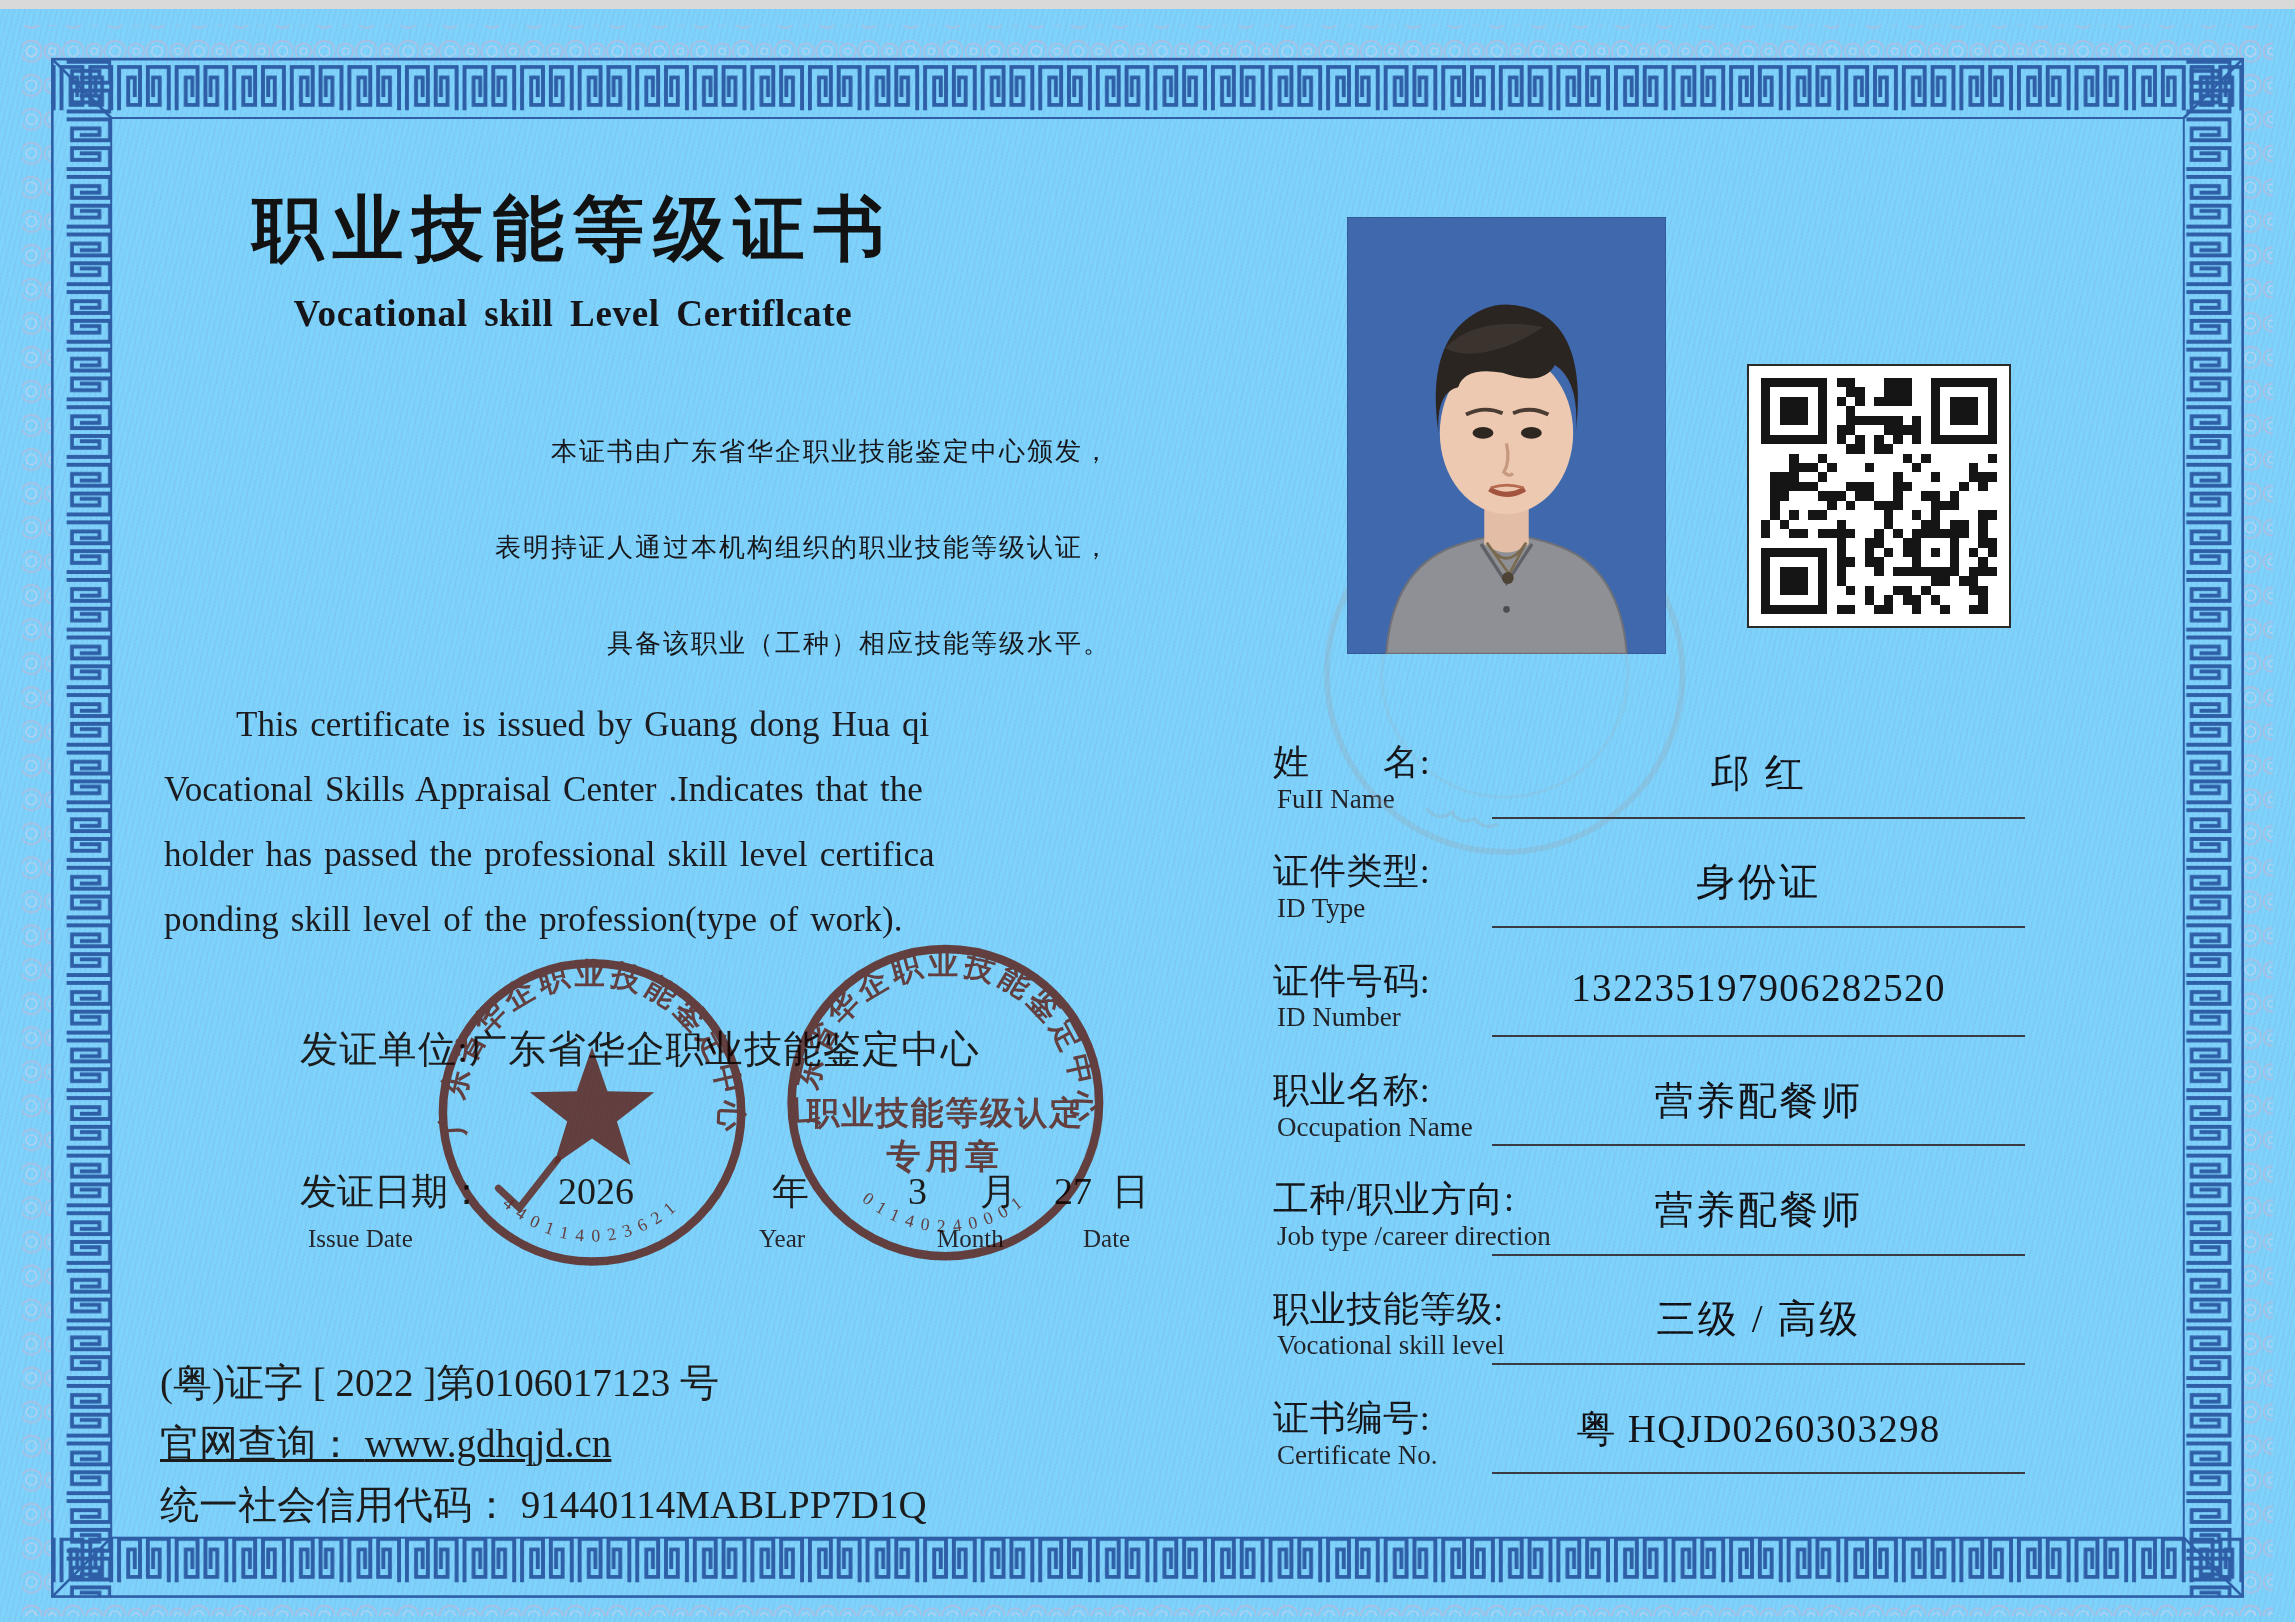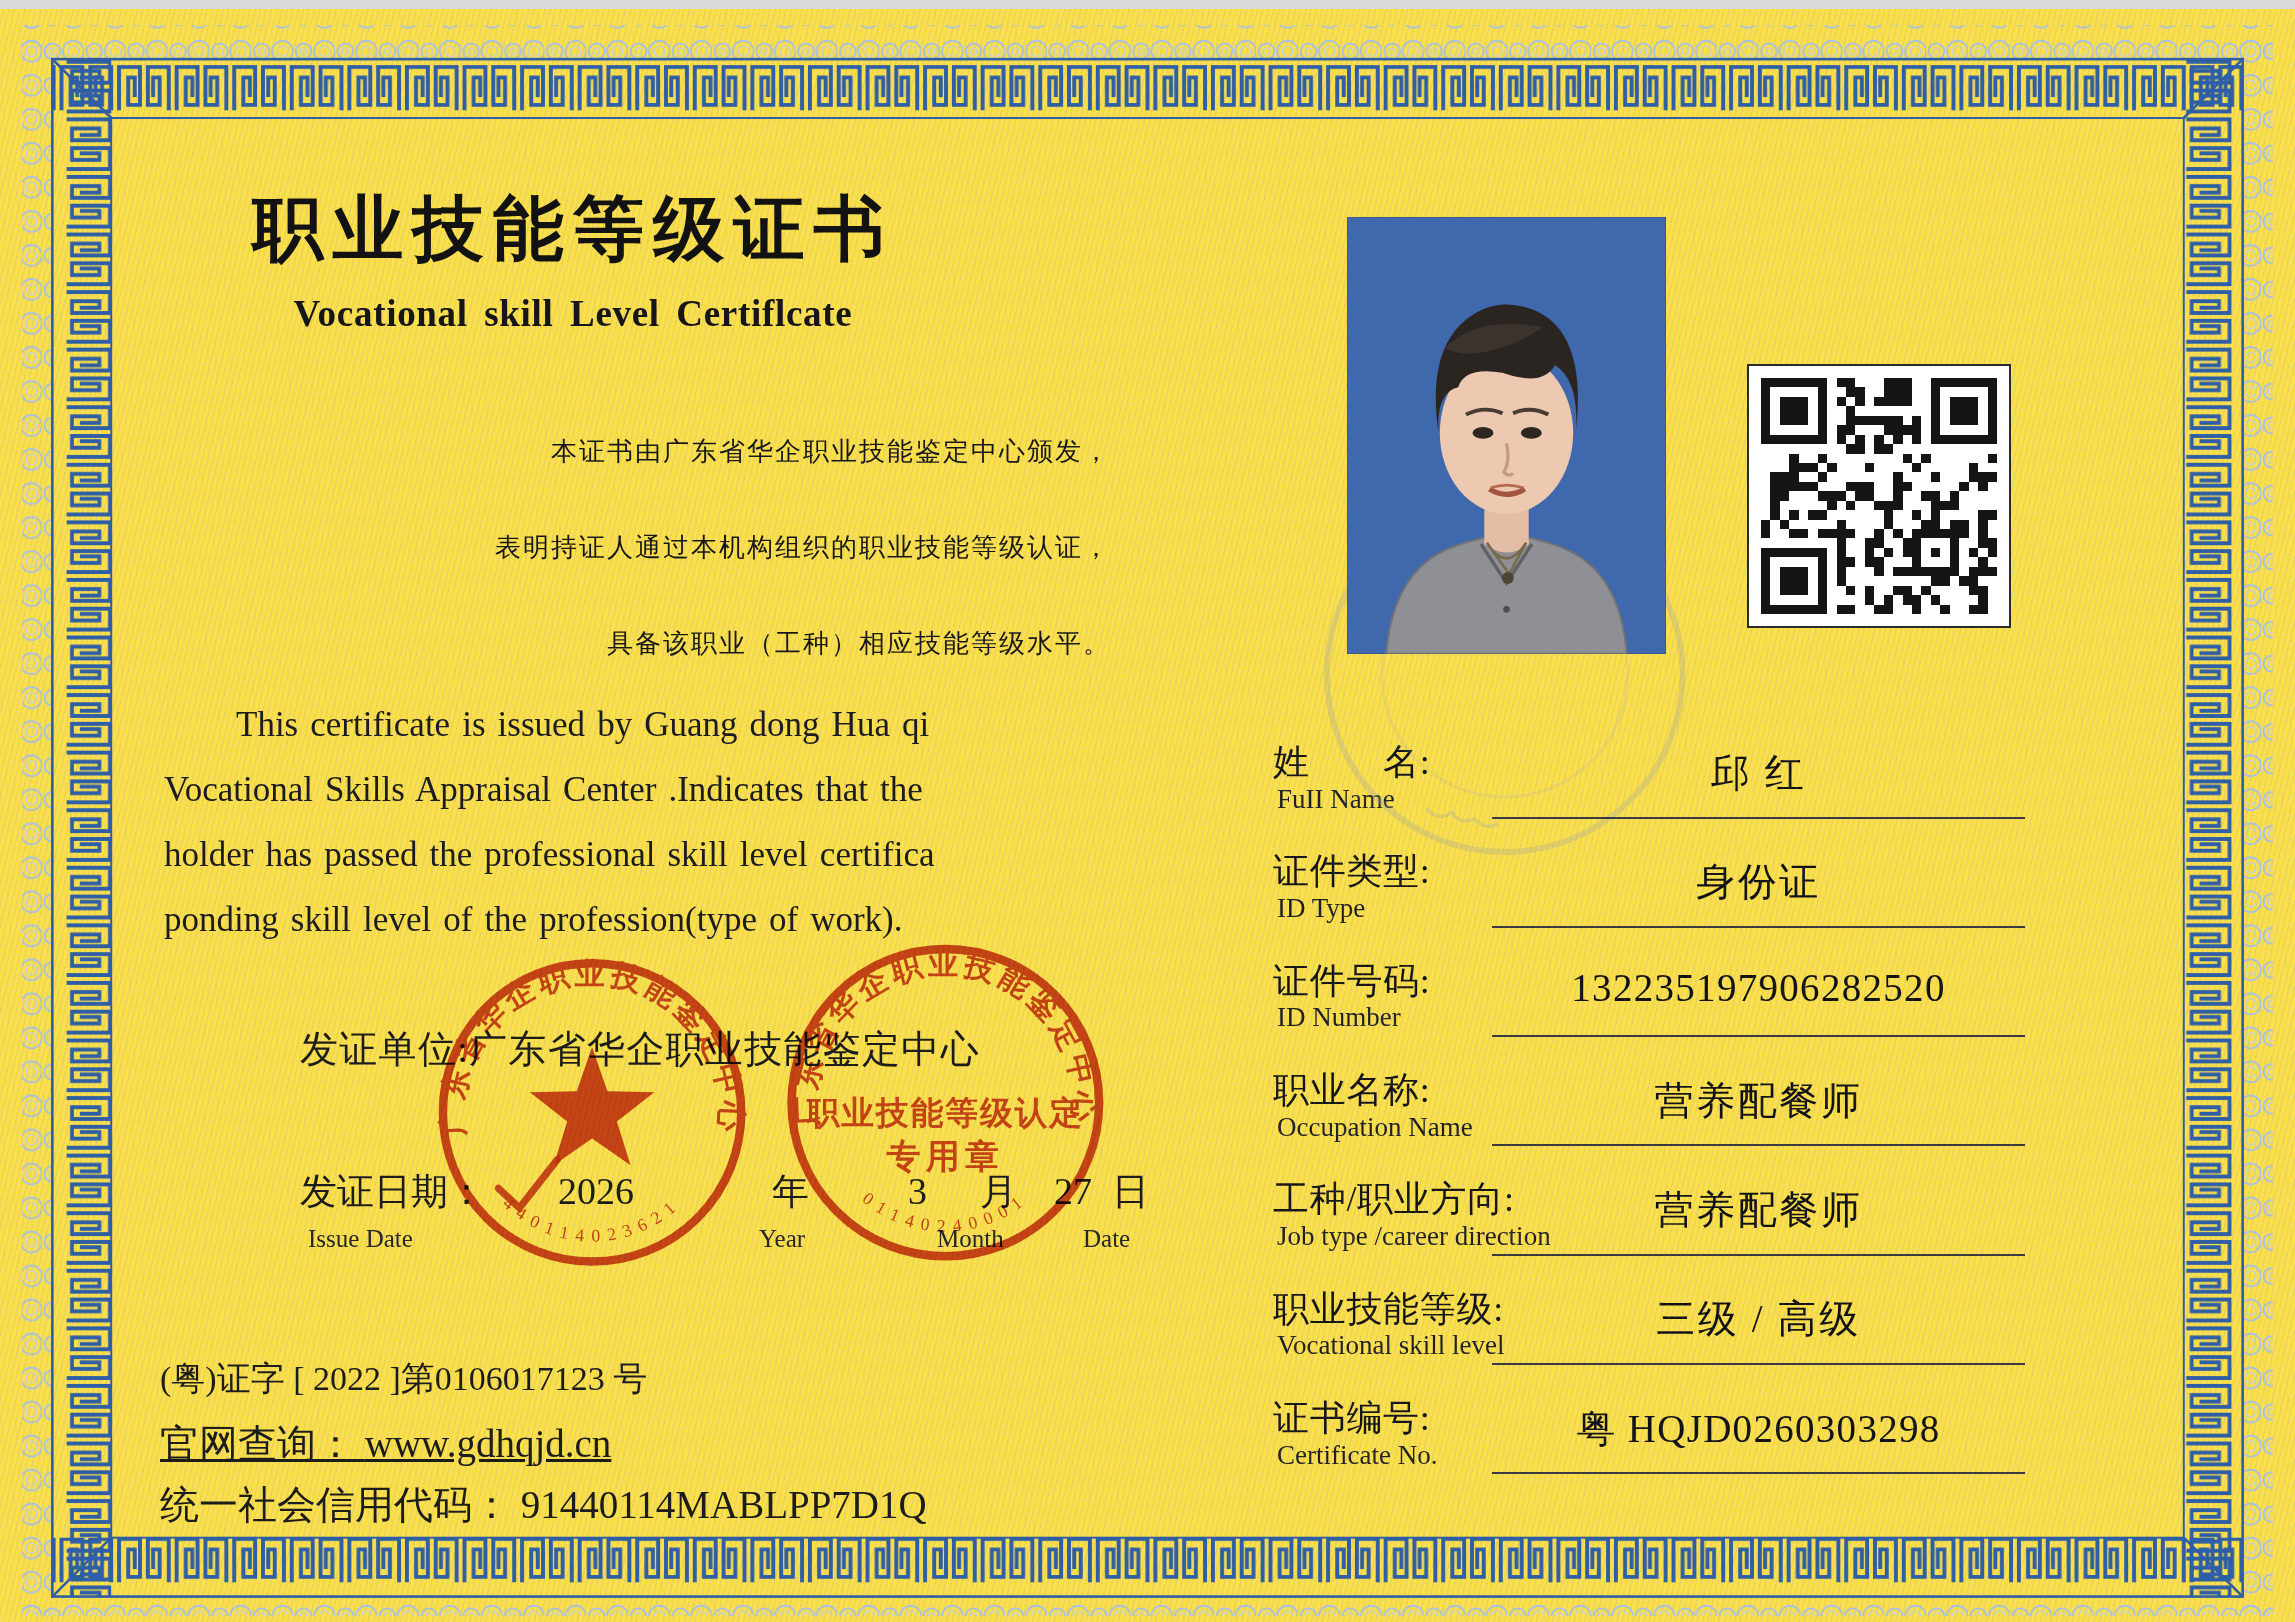--- a/index.html
+++ b/index.html
@@ -1,16 +1,16 @@
 <!DOCTYPE html>
 <html style="font-size:10.5px"><head>
 <meta charset="utf-8">
 <style>
   html,body{margin:0;padding:0;background:#ffffff;}
-  #page{position:relative;width:2295px;height:1623px;background:#fde047;overflow:hidden;
+  #page{position:relative;width:2295px;height:1623px;background:#7dd3fc;overflow:hidden;
         font-family:"Liberation Serif","DejaVu Serif",serif;color:#1c1c1c;}
   
   #page::before{content:"";position:absolute;inset:0;
     background:repeating-linear-gradient(104deg, rgba(115,145,200,0.15) 0 1.3px, rgba(255,255,255,0) 1.3px 5.2px);
     z-index:0;}
   #page::after{content:"";position:absolute;inset:0;
     background:repeating-linear-gradient(86deg, rgba(150,175,215,0.07) 0 2px, rgba(255,255,255,0) 2px 7.2px);
     z-index:0;}
   .scanstrip{position:absolute;left:0;top:0;width:2295px;height:9.2px;background:#d9d9d9;z-index:12;}
   svg.layer{position:absolute;left:0;top:0;z-index:1;}
@@ -25,21 +25,21 @@
   .para-cn .ln:first-child{text-indent:84px;}
   .para-en{left:164px;top:692px;width:946px;font-size:35px;line-height:65px;color:#1b1b20;}
   .para-en .ln{white-space:nowrap;word-spacing:3.3px;}
   .para-en .ln:first-child{text-indent:72px;}
   .issued-cn{left:300px;top:1024px;width:824px;font-size:38px;letter-spacing:1.3px;white-space:nowrap;}
   .issued-en{left:301px;top:1116px;width:824px;font-size:24px;white-space:nowrap;color:#26262c;}
   .daterow span{position:absolute;white-space:nowrap;}
   .d-cn{font-size:37px;}
   .d-num{font-size:38px;}
   .d-en{font-size:25px;color:#26262c;}
-  .regline{left:160px;top:1356px;width:883px;font-size:34px;white-space:nowrap;}
+  .regline{left:160px;top:1356px;width:883px;font-size:39px;white-space:nowrap;}
   .webline{left:160px;top:1417px;width:883px;font-size:39px;white-space:nowrap;text-decoration:underline;}
   .creditline{left:160px;top:1478px;width:982px;font-size:39px;white-space:nowrap;}
   .field-label-cn{position:absolute;left:1273px;font-size:36px;letter-spacing:0.7px;white-space:nowrap;color:#141418;}
   .field-label-en{position:absolute;left:1277px;font-size:27px;white-space:nowrap;color:#1f1f24;}
   .field-value{position:absolute;left:1492px;width:533px;text-align:center;font-size:39px;letter-spacing:2.6px;white-space:nowrap;color:#101014;}
   .field-line{position:absolute;left:1492px;width:533px;height:2px;background:#3a3a42;z-index:4;}
   .photo{position:absolute;left:1347px;top:217px;width:319px;height:437px;z-index:5;}
   .qr{position:absolute;left:1747px;top:364px;width:264px;height:264px;background:#ffffff;
       border:2px solid #2a2a2a;box-sizing:border-box;padding:12.4px;z-index:5;}
   .qr svg{display:block;width:236px;height:236px;}

